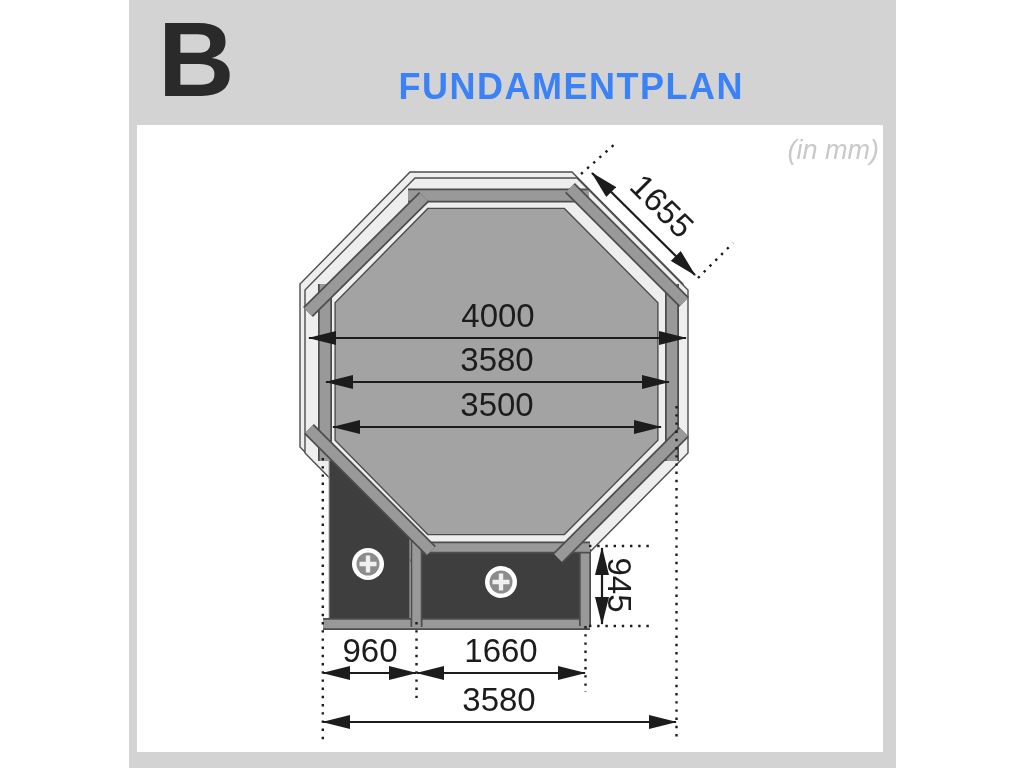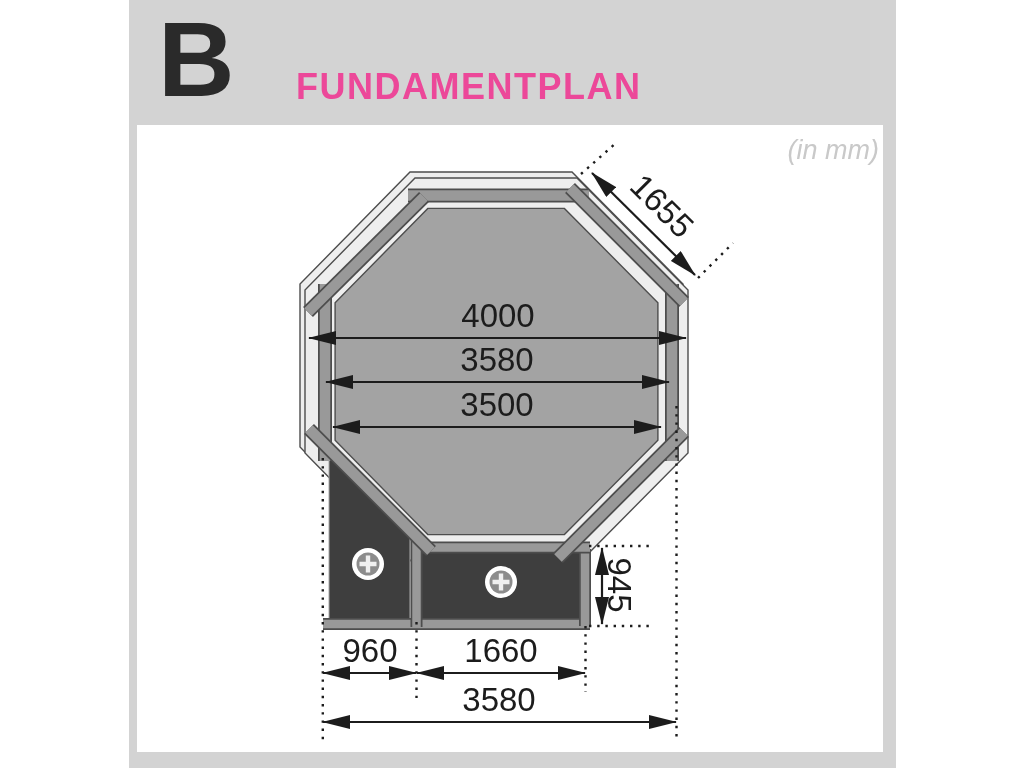--- a/index.html
+++ b/index.html
@@ -2,22 +2,22 @@
 <html><head>
 <meta charset="utf-8">
 <style>
   html,body{margin:0;padding:0;background:#ffffff;}
   #page{position:relative;width:1024px;height:768px;background:#ffffff;overflow:hidden;
         font-family:"Liberation Sans",sans-serif;}
   #panel{position:absolute;left:129px;top:0;width:767px;height:768px;background:#d3d3d3;}
   #canvas{position:absolute;left:137px;top:125px;width:746px;height:627px;background:#ffffff;}
   #section-letter{position:absolute;left:158px;top:6px;font-size:106px;line-height:1;
         font-weight:bold;color:#2a2a2a;}
-  #plan-title{position:absolute;left:296px;top:66px;width:440px;text-align:left;
-        font-size:36px;font-weight:bold;letter-spacing:1.5px;color:#ec4899;}
+  #plan-title{position:absolute;left:304px;top:66px;width:440px;text-align:right;
+        font-size:36px;font-weight:bold;letter-spacing:1.5px;color:#3b82f6;}
   #drawing{position:absolute;left:137px;top:125px;}
   .outline{stroke:#4d4d4d;stroke-width:1.4;}
   .beam-u{stroke:#4d4d4d;stroke-width:14;stroke-linecap:butt;}
   .beam-o{stroke:#999999;stroke-width:10.5;stroke-linecap:butt;}
   .sbeam-u{stroke:#4d4d4d;stroke-width:12;stroke-linecap:butt;}
   .sbeam-o{stroke:#999999;stroke-width:8.5;stroke-linecap:butt;}
   .dim{stroke:#1c1c1c;stroke-width:2.2;}
   .dash{stroke:#1c1c1c;stroke-width:2.4;stroke-dasharray:2.4 5.8;fill:none;}
   .dim-text{font-family:"Liberation Sans",sans-serif;font-size:33px;fill:#1c1c1c;}
   .note-text{font-family:"Liberation Sans",sans-serif;font-size:27px;font-style:italic;fill:#c9c9c9;}

